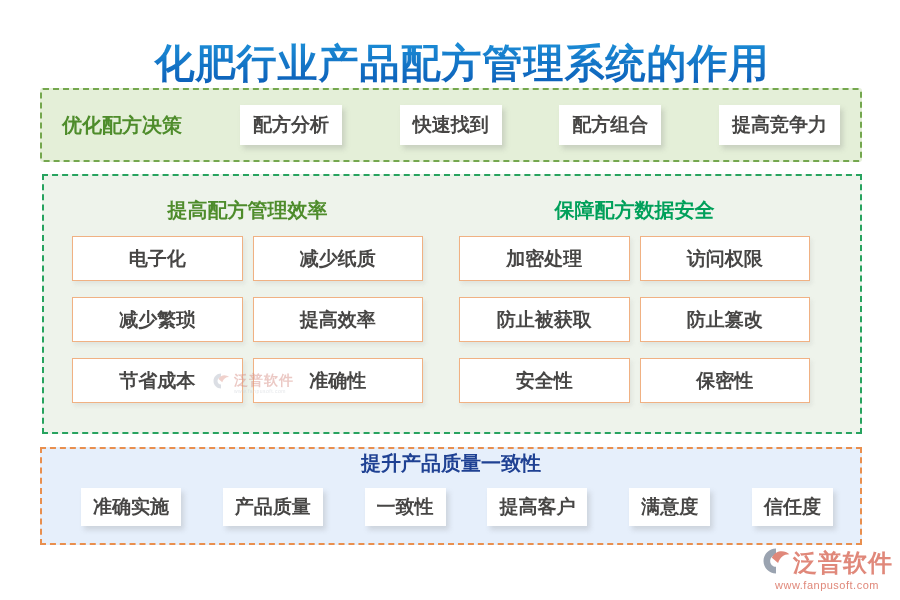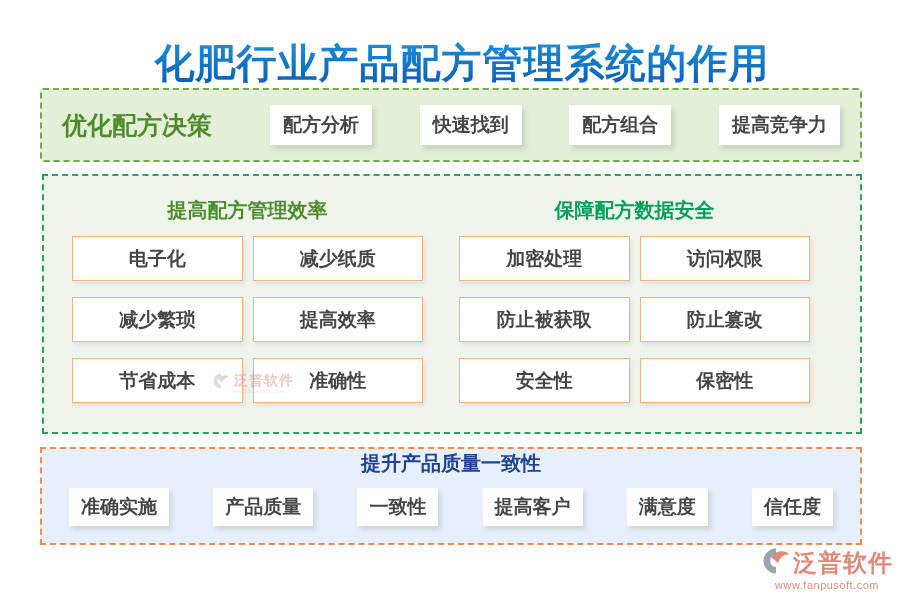--- a/index.html
+++ b/index.html
@@ -12,21 +12,21 @@
     text-align:center;font-size:40px;font-weight:bold;letter-spacing:1px;
     background:linear-gradient(180deg,#1e93da 0%,#0a58b4 100%);
     -webkit-background-clip:text;background-clip:text;color:transparent;
   }
   
   .sec1{
     position:absolute;left:40px;top:88px;width:822px;height:74px;
     background:#e4efd8;border:2px dashed #74a74e;border-radius:3px;
     box-sizing:border-box;display:flex;align-items:center;padding:0 20px;
   }
-  .sec1-label{color:#4e8c2b;font-weight:bold;font-size:25px;margin-right:22px;white-space:nowrap;}
+  .sec1-label{color:#4e8c2b;font-weight:bold;font-size:20px;margin-right:22px;white-space:nowrap;}
   .sec1-items{display:flex;flex:1;justify-content:space-between;align-items:center;margin-left:36px;}
   .chip{
     background:#fff;padding:0 13px;height:40px;line-height:40px;
     font-size:19px;font-weight:bold;color:#474645;white-space:nowrap;
     box-shadow:3px 4px 5px rgba(120,120,120,0.25);
   }
   
   .sec2{
     position:absolute;left:42px;top:174px;width:820px;height:260px;
     background:#eef3eb;border:2px dashed #27a35f;box-sizing:border-box;
@@ -55,20 +55,21 @@
   .sec3{
     position:absolute;left:40px;top:447px;width:822px;height:98px;
     background:#e6effb;border:2px dashed #e98f4e;box-sizing:border-box;
   }
   .sec3-header{text-align:center;color:#1f4193;font-size:20px;font-weight:bold;height:28px;line-height:28px;}
   .sec3-items{display:flex;justify-content:space-between;padding:0 27px;margin-top:11px;}
   .chip3{
     background:#fff;height:38px;line-height:38px;padding:0 12px;
     font-size:19px;font-weight:bold;color:#474645;white-space:nowrap;
     box-shadow:3px 4px 5px rgba(120,120,120,0.22);
+    margin-left:12px;
   }
   
   .footer{position:absolute;right:7px;bottom:9px;display:flex;flex-direction:column;align-items:center;}
   .brand-row{display:flex;align-items:center;gap:2px;}
   .brand-name{color:#e0887a;font-size:24px;font-weight:bold;letter-spacing:1px;}
   .brand-url{color:#e0887a;font-size:11px;margin-top:-1px;letter-spacing:0.5px;}
 </style>
 </head>
 <body>
 

